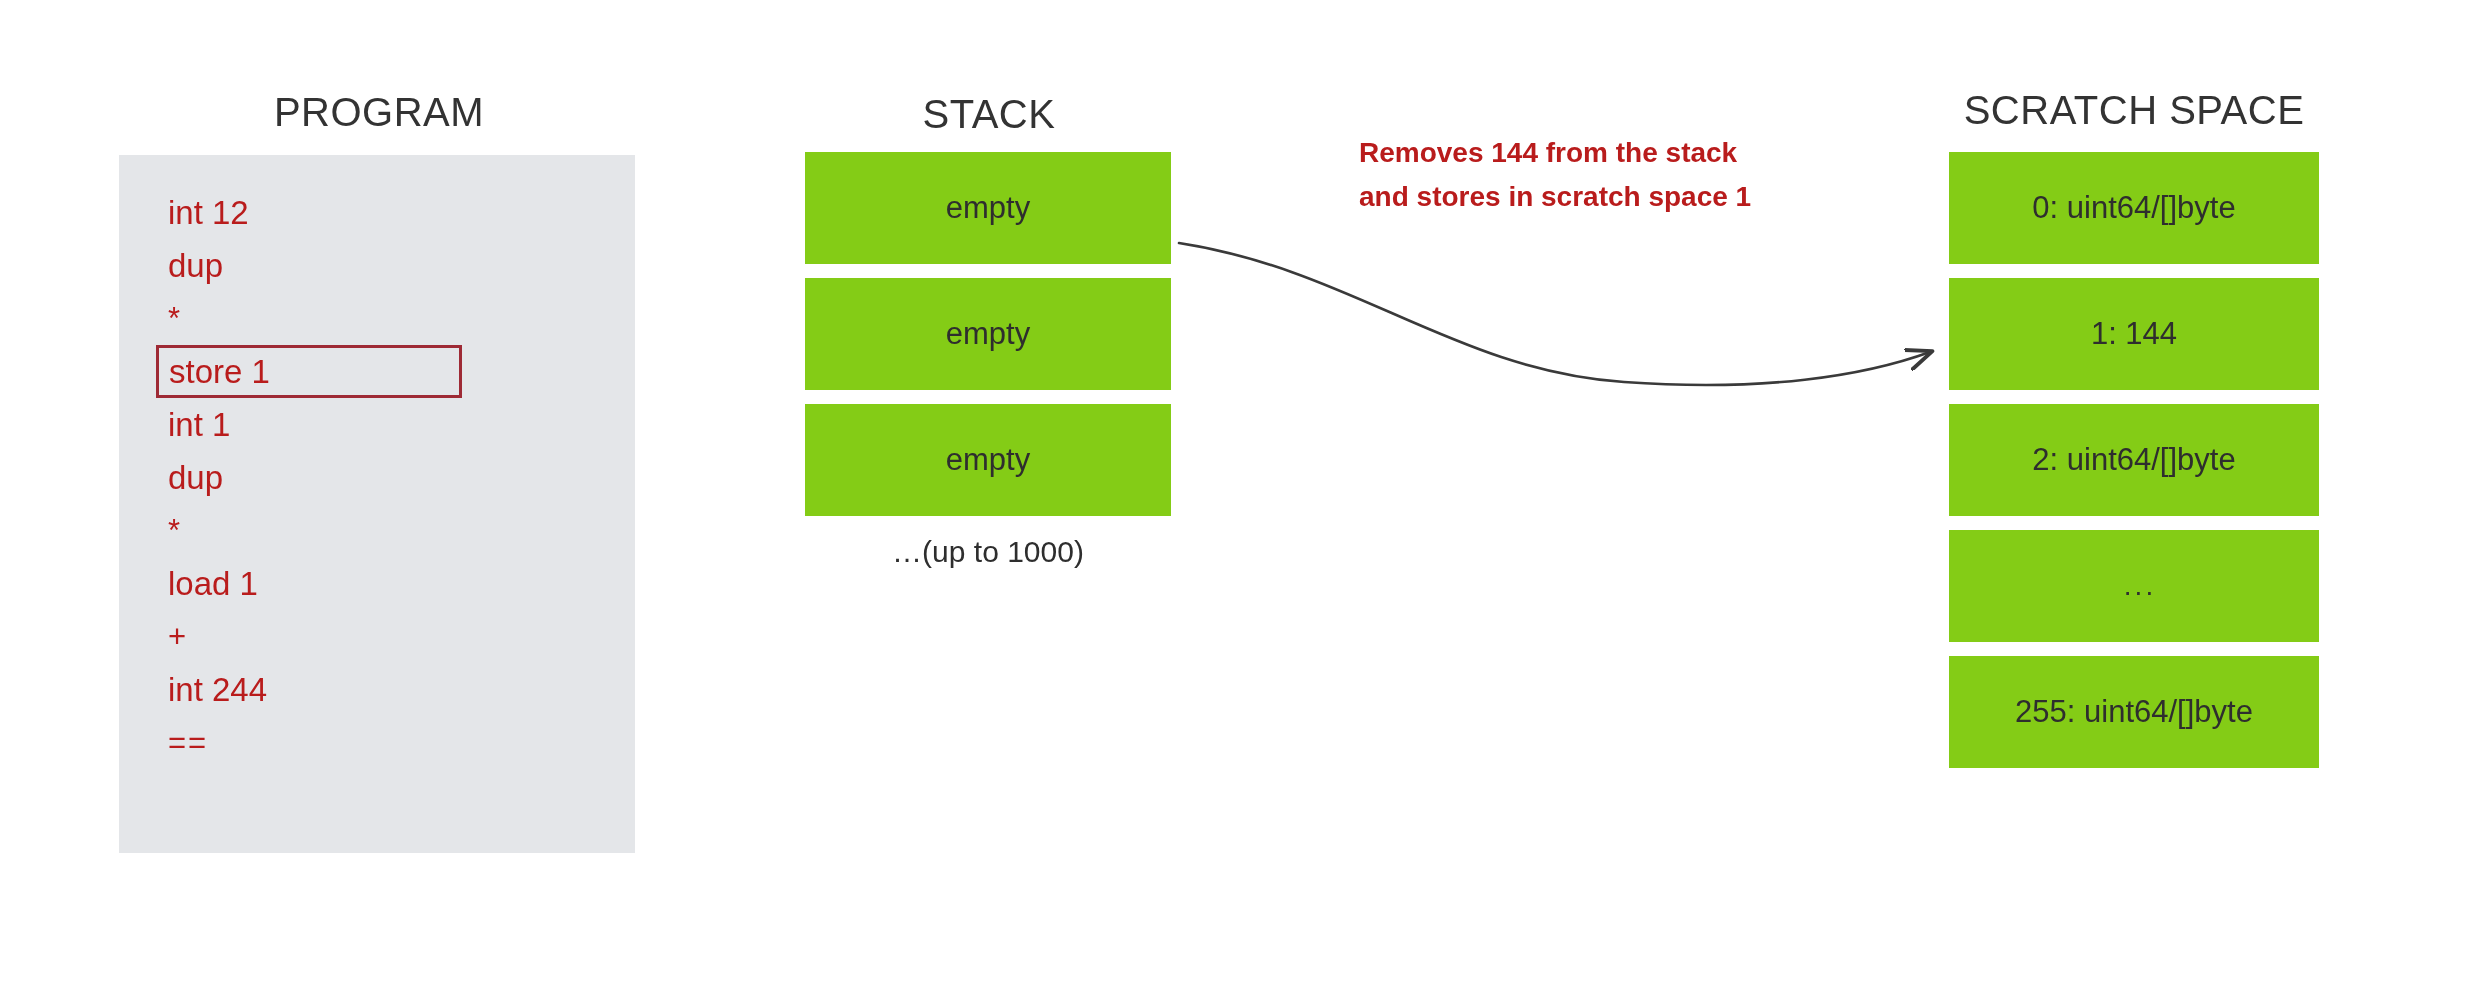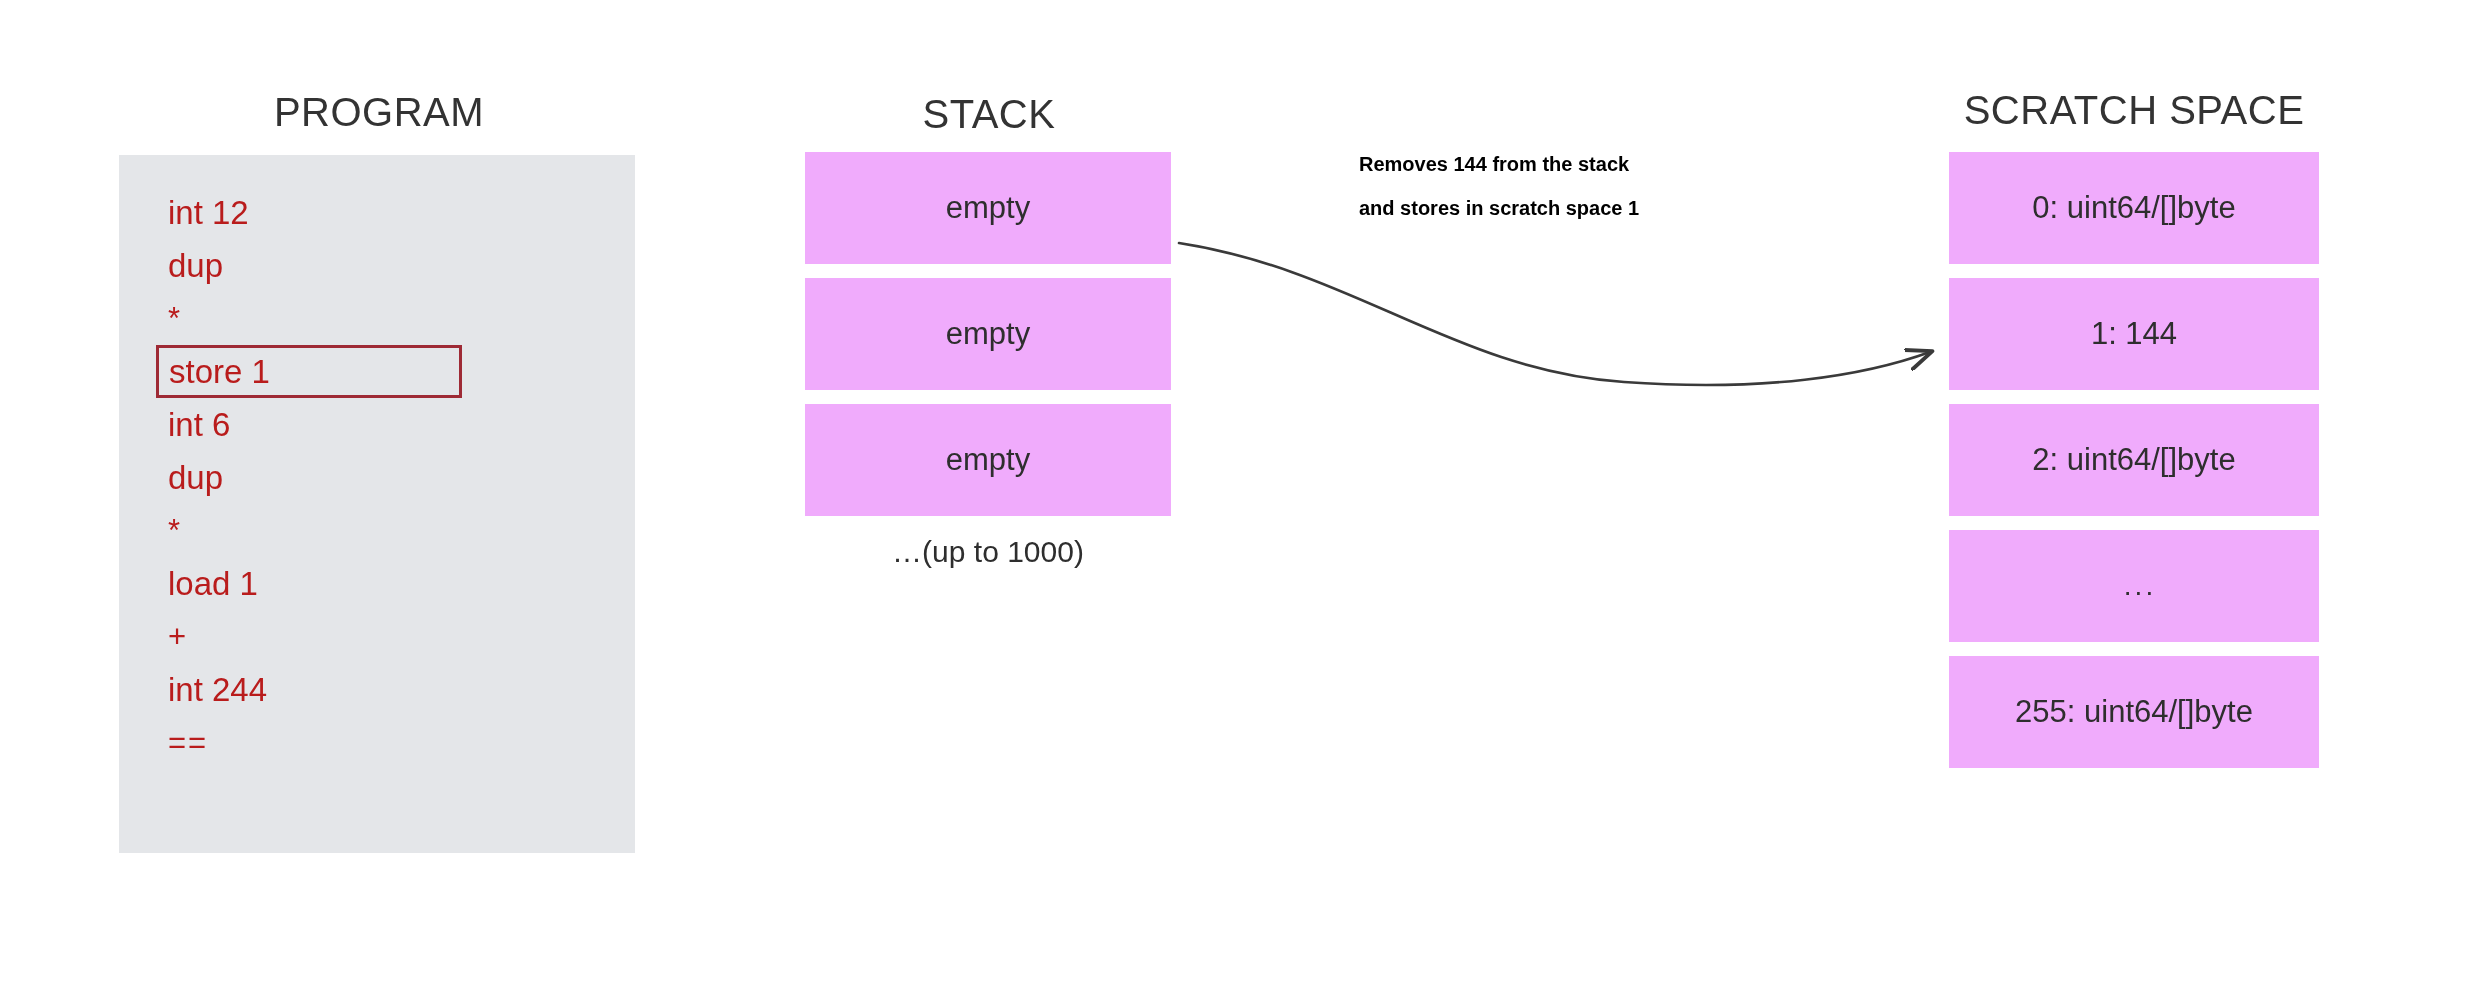--- a/index.html
+++ b/index.html
@@ -74,21 +74,21 @@
     padding-left: 10px;
     width: 306px;
     height: 53px;
     box-sizing: border-box;
     line-height: 47px;
   }
 
   
   .slot {
     position: absolute;
-    background: #f0abfc;
+    background: #84cc16;
     font-size: 31px;
     color: #2e2e2e;
     display: flex;
     align-items: center;
     justify-content: center;
     white-space: nowrap;
     box-sizing: border-box;
   }
   .stack-slot { left: 781px; width: 366px; height: 112px; }
   #stack-slot-0 { top: 152px; }
@@ -111,25 +111,25 @@
   #scratch-slot-1 { top: 278px; }
   #scratch-slot-2 { top: 404px; }
   #scratch-slot-3 { top: 530px; }
   #scratch-slot-4 { top: 656px; }
   .scratch-slot.ellipsis-slot { font-size: 28px; letter-spacing: 3px; padding-left: 12px; }
 
   
   #annotation {
     position: absolute;
     left: 1335px;
-    top: 142px;
+    top: 131px;
     width: 470px;
-    font-size: 20px;
+    font-size: 28px;
     line-height: 44px;
-    color: #000000;
+    color: #b91c1c;
     font-weight: 600;
   }
   #annotation .ann-line { display: block; white-space: nowrap; }
 
   
   #flow-arrow {
     position: absolute;
     left: 1100px;
     top: 210px;
     width: 860px;
@@ -144,21 +144,21 @@
 
   <div class="col-title" id="title-program">PROGRAM</div>
 
   <div id="program-panel"></div>
 
   <div id="program-list">
     <div class="program-line">int 12</div>
     <div class="program-line">dup</div>
     <div class="program-line op-symbol">*</div>
     <div class="program-line highlighted">store 1</div>
-    <div class="program-line">int 6</div>
+    <div class="program-line">int 1</div>
     <div class="program-line">dup</div>
     <div class="program-line op-symbol">*</div>
     <div class="program-line">load 1</div>
     <div class="program-line op-symbol">+</div>
     <div class="program-line">int 244</div>
     <div class="program-line op-symbol">==</div>
   </div>
 
   <div class="col-title" id="title-stack">STACK</div>
 

